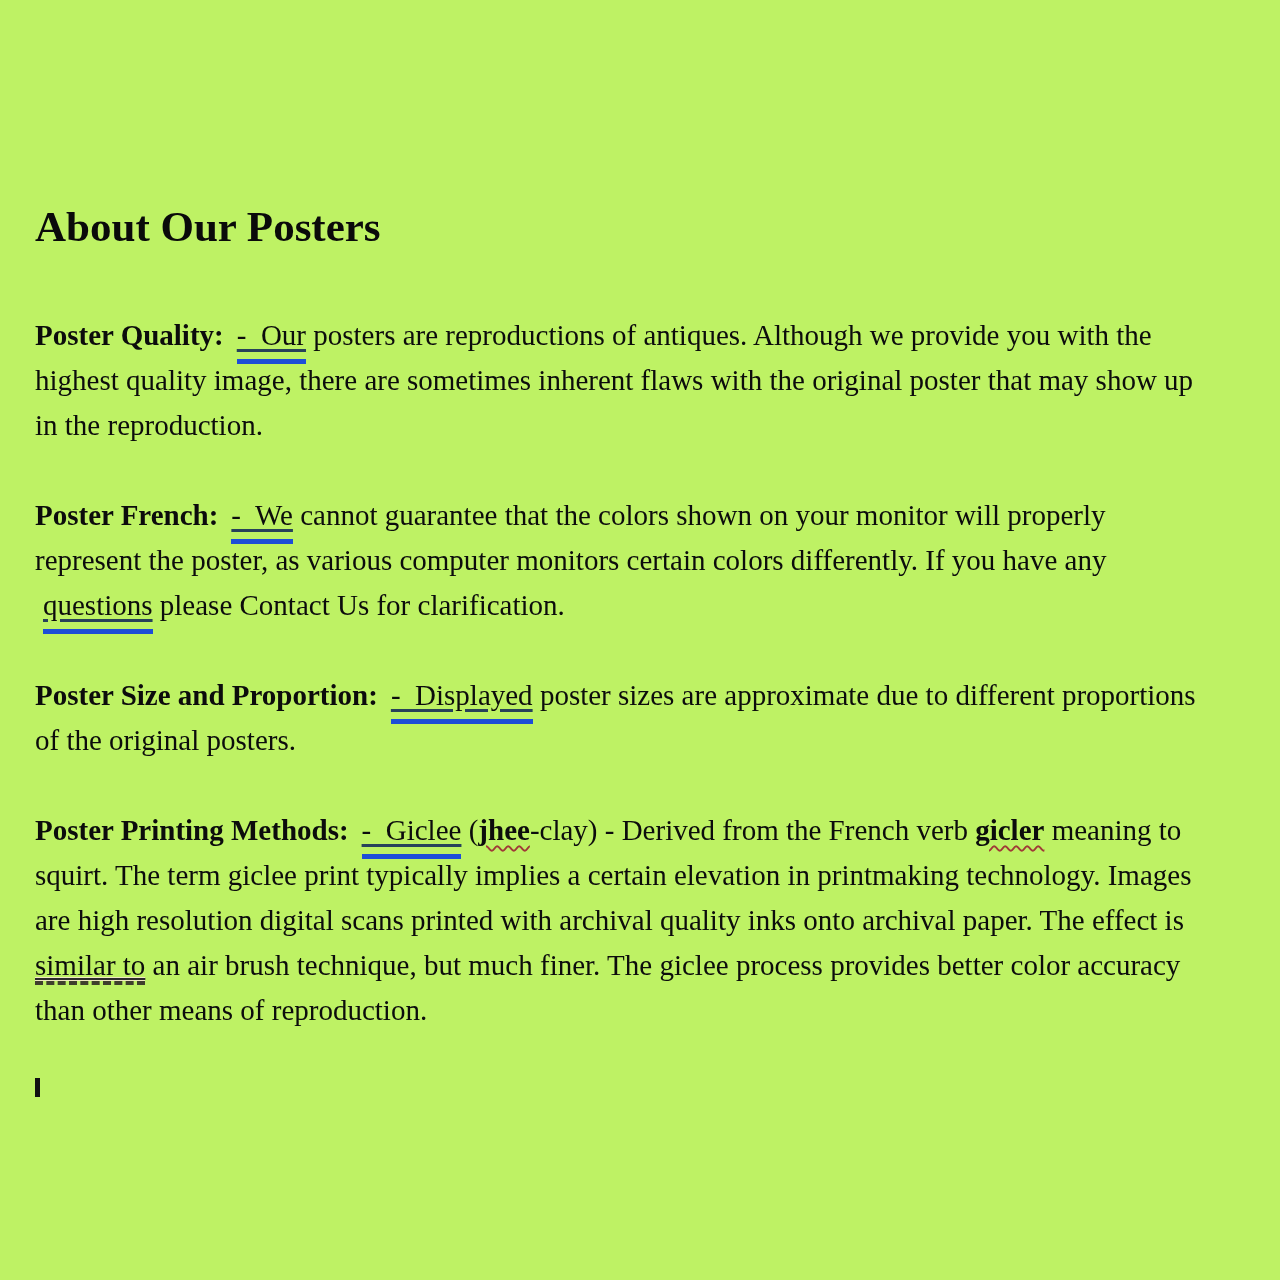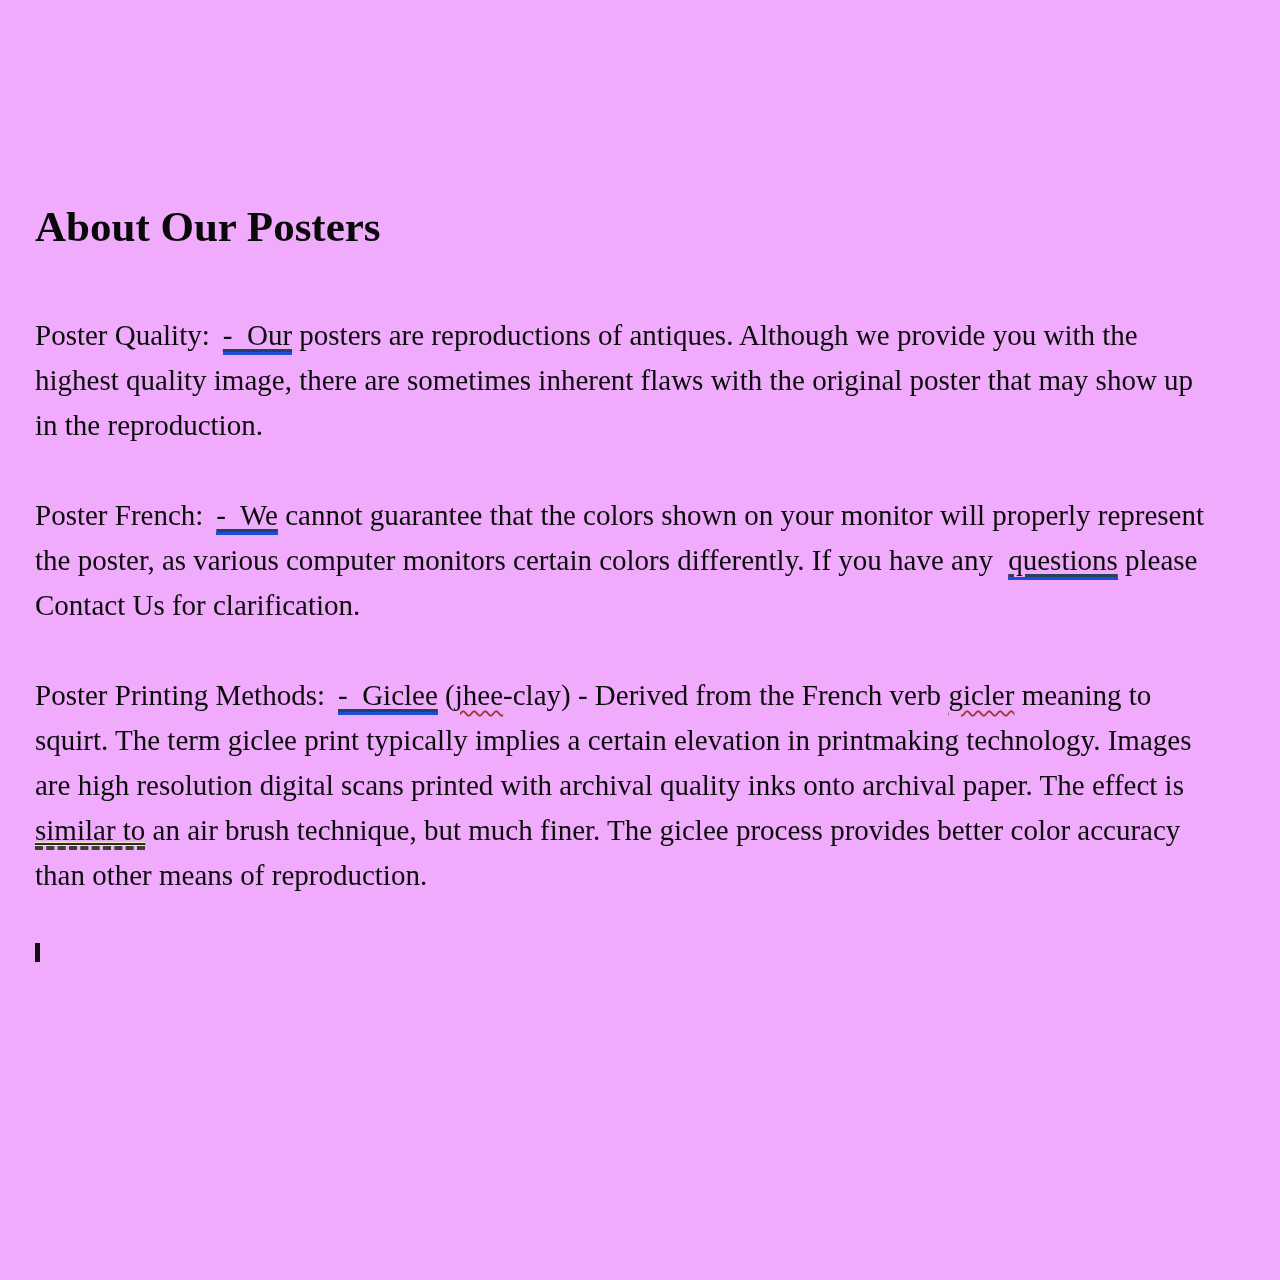--- a/index.html
+++ b/index.html
@@ -1,57 +1,58 @@
 <!DOCTYPE html>
 <html><head>
 <meta charset="utf-8">
 <style>
   * { box-sizing: border-box; }
   html, body { margin: 0; padding: 0; background: #ffffff; }
   .page {
     position: relative;
     width: 1280px;
     height: 1280px;
-    background: #f0abfc;
+    background: #bef264;
     font-family: "Liberation Serif", "DejaVu Serif", serif;
     color: #0c0c0c;
     padding: 203px 40px 0 35px;
     overflow: hidden;
   }
   .page-title {
     font-size: 43px;
     line-height: 48px;
     font-weight: bold;
     margin: 0 0 62px 0;
     color: #0a0a0a;
   }
   .para {
     width: 1176px;
     font-size: 29px;
     line-height: 45px;
     margin: 0 0 45px 0;
   }
-  .label { font-weight: normal; }
+  .label { font-weight: bold; }
   
   .dbl-underline {
     margin-left: 13px;
     text-decoration: underline;
     text-decoration-color: #27425a;
     text-decoration-thickness: 2.5px;
     text-underline-offset: 4px;
-    border-bottom: 3px solid #1d4ed8;
-    padding-bottom: 1px;
+    border-bottom: 5px solid #1d4ed8;
+    padding-bottom: 8px;
     white-space: nowrap;
   }
   .dbl-underline.no-margin { margin-left: 8px; }
   
   .spell-squiggle {
     text-decoration: underline wavy #a03a36;
     text-decoration-thickness: 2px;
     text-underline-offset: 5px;
+    font-weight: bold;
   }
   
   .grammar-dashes {
     border-bottom: 4px dashed #3f3f2c;
     background-image: linear-gradient(#efe9c0, #efe9c0);
     background-repeat: no-repeat;
     background-size: 100% 4px;
     background-position: 0 100%;
     text-decoration: underline;
     text-decoration-color: #2b2b2b;
@@ -69,18 +70,19 @@
 <body>
 
 <div class="page">
 
   <h1 class="page-title">About Our Posters</h1>
 
   <p class="para"><span class="label">Poster Quality:</span><span class="dbl-underline">-&nbsp; Our</span><span> posters are reproductions of antiques. Although we provide you with the highest quality image, there are sometimes inherent flaws with the original poster that may show up in the reproduction.</span></p>
 
   <p class="para"><span class="label">Poster French:</span><span class="dbl-underline">-&nbsp; We</span><span> cannot guarantee that the colors shown on your monitor will properly represent the poster, as various computer monitors certain colors differently. If you have any </span><span class="dbl-underline no-margin">questions</span><span> please Contact Us for clarification.</span></p>
 
+  <p class="para"><span class="label">Poster Size and Proportion:</span><span class="dbl-underline">-&nbsp; Displayed</span><span> poster sizes are approximate due to different proportions of the original posters.</span></p>
 
   <p class="para"><span class="label">Poster Printing Methods:</span><span class="dbl-underline">-&nbsp; Giclee</span><span> (</span><span class="spell-squiggle">jhee</span><span>-clay) - Derived from the French verb </span><span class="spell-squiggle">gicler</span><span> meaning to squirt. The term giclee print typically implies a certain elevation in printmaking technology. Images are high resolution digital scans printed with archival quality inks onto archival paper. The effect is </span><span class="grammar-dashes">similar to</span><span> an air brush technique, but much finer. The giclee process provides better color accuracy than other means of reproduction.</span></p>
 
   <div class="text-cursor"></div>
 
 </div>
 
 </body></html>

